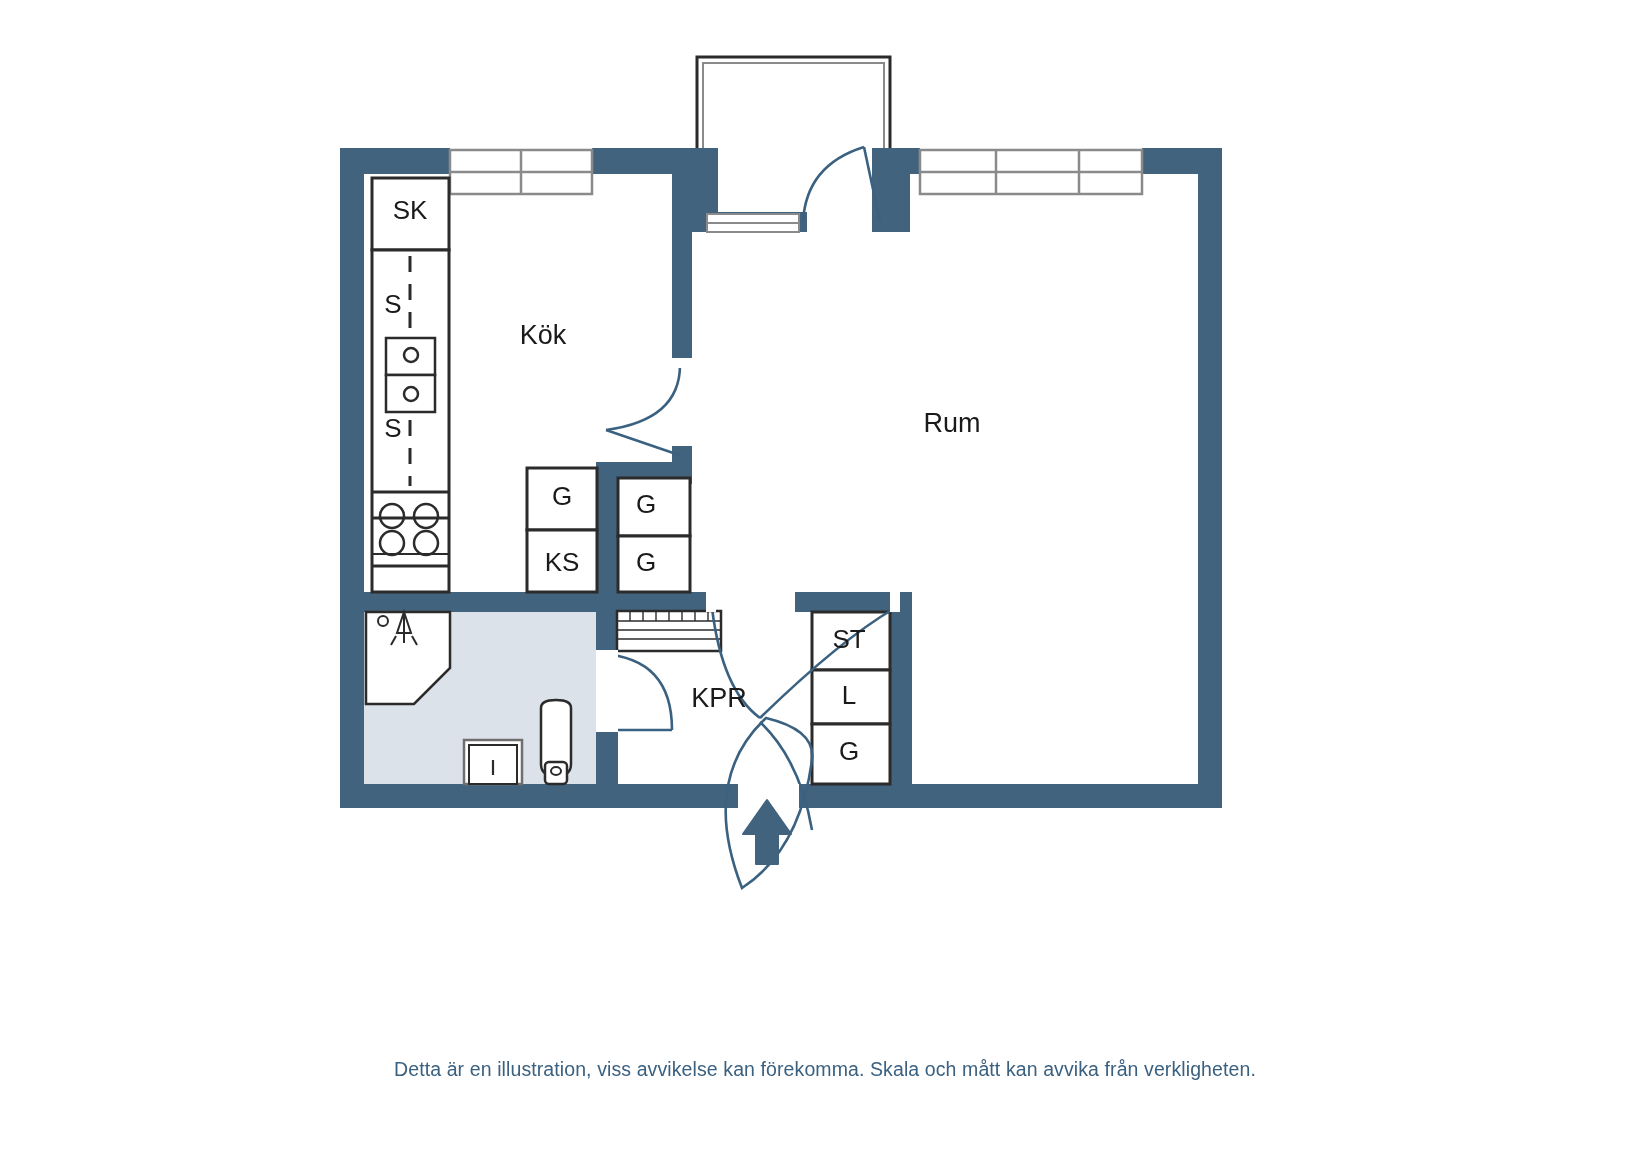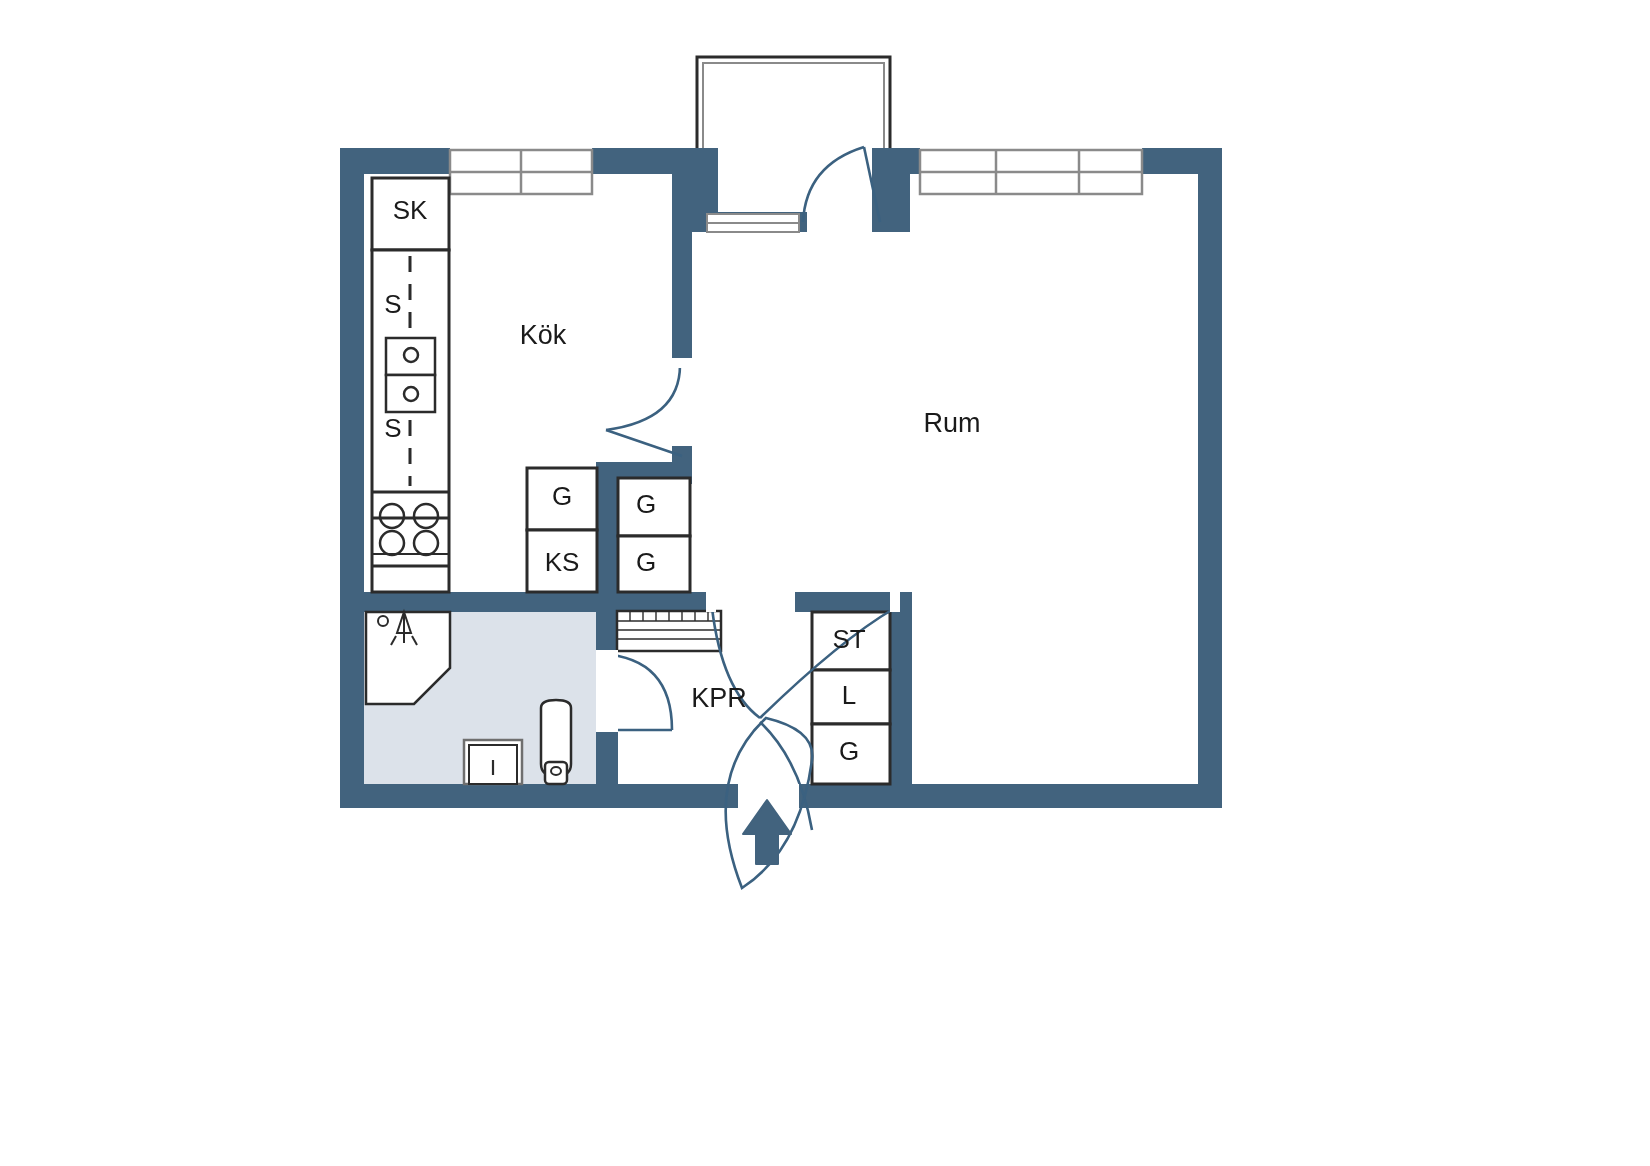--- a/index.html
+++ b/index.html
@@ -256,14 +256,15 @@
     <text class="fixture-label" x="562" y="498">G</text>
     <text class="fixture-label" x="562" y="564">KS</text>
     <text class="fixture-label" x="646" y="506">G</text>
     <text class="fixture-label" x="646" y="564">G</text>
     <text class="fixture-label" x="849" y="641">ST</text>
     <text class="fixture-label" x="849" y="697">L</text>
     <text class="fixture-label" x="849" y="753">G</text>
 
   </svg>
 
+  <div class="footer-note">Detta är en illustration, viss avvikelse kan förekomma. Skala och mått kan avvika från verkligheten.</div>
 
 </div>
 
 </body></html>

